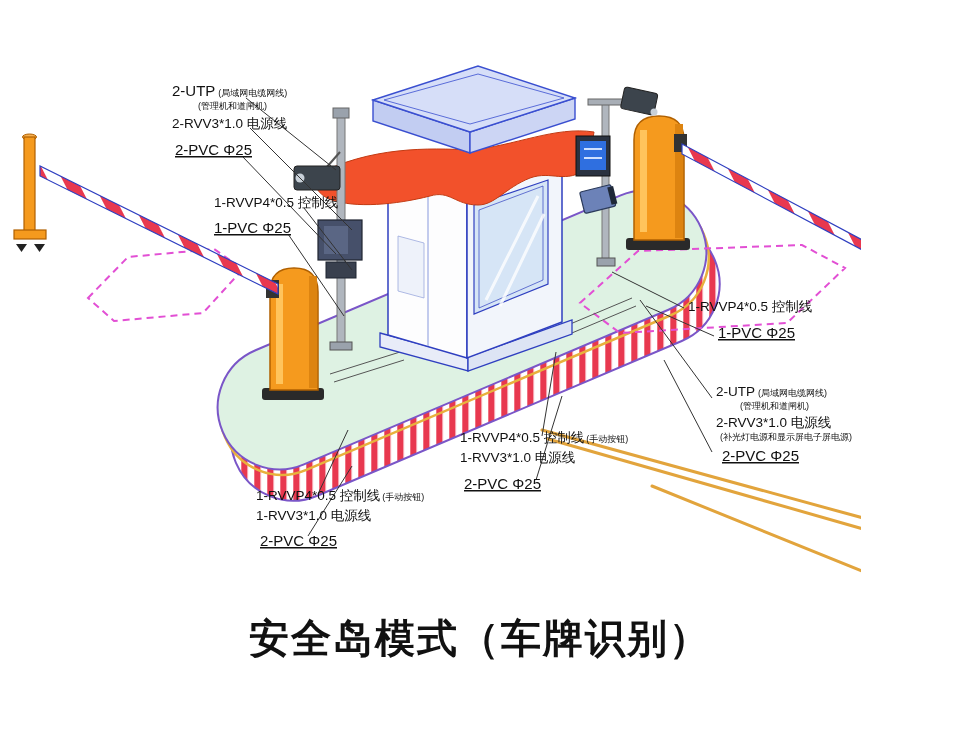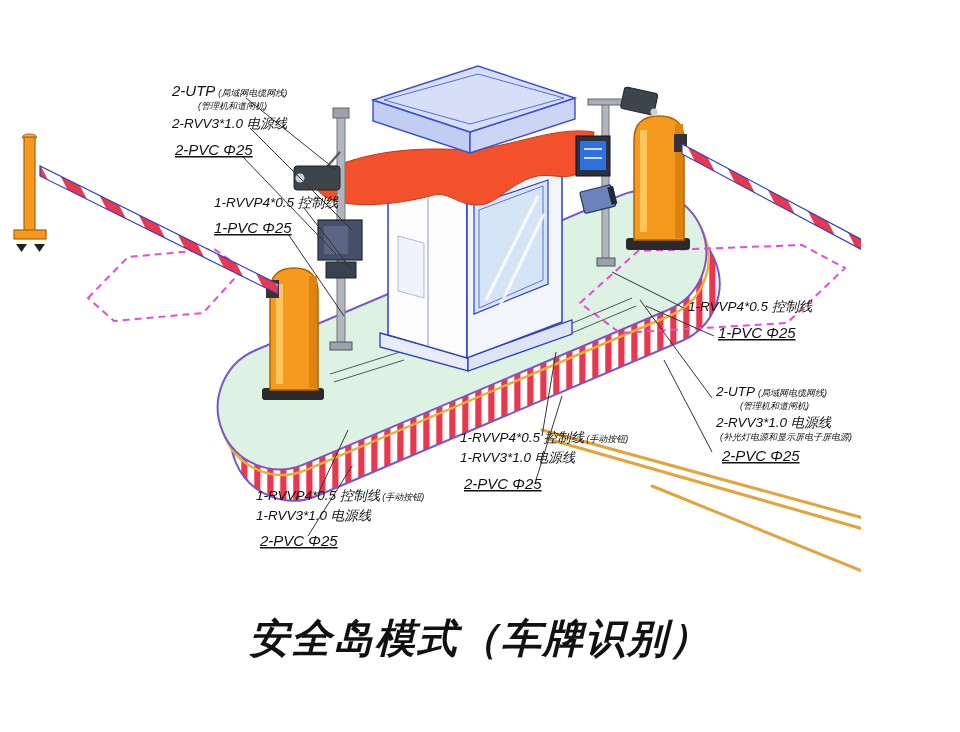--- a/index.html
+++ b/index.html
@@ -1,17 +1,17 @@
 <!DOCTYPE html>
 <html><head>
 <meta charset="utf-8">
 <style>
   html,body{margin:0;padding:0;background:#ffffff;}
   .stage{position:relative;width:861px;height:732px;background:#fff;overflow:hidden;
-         font-family:"Liberation Sans",sans-serif;font-style:italic;}
+         font-family:"Liberation Sans",sans-serif;}
   svg text{font-family:"Liberation Sans",sans-serif;fill:#111;}
   .lbl{font-size:13.5px;}
   .lbl2{font-size:15px;}
   .sm{font-size:9px;}
   .u{text-decoration:underline;}
   .title{font-size:40px;font-weight:600;letter-spacing:2px;}
 </style>
 </head>
 <body>
 

